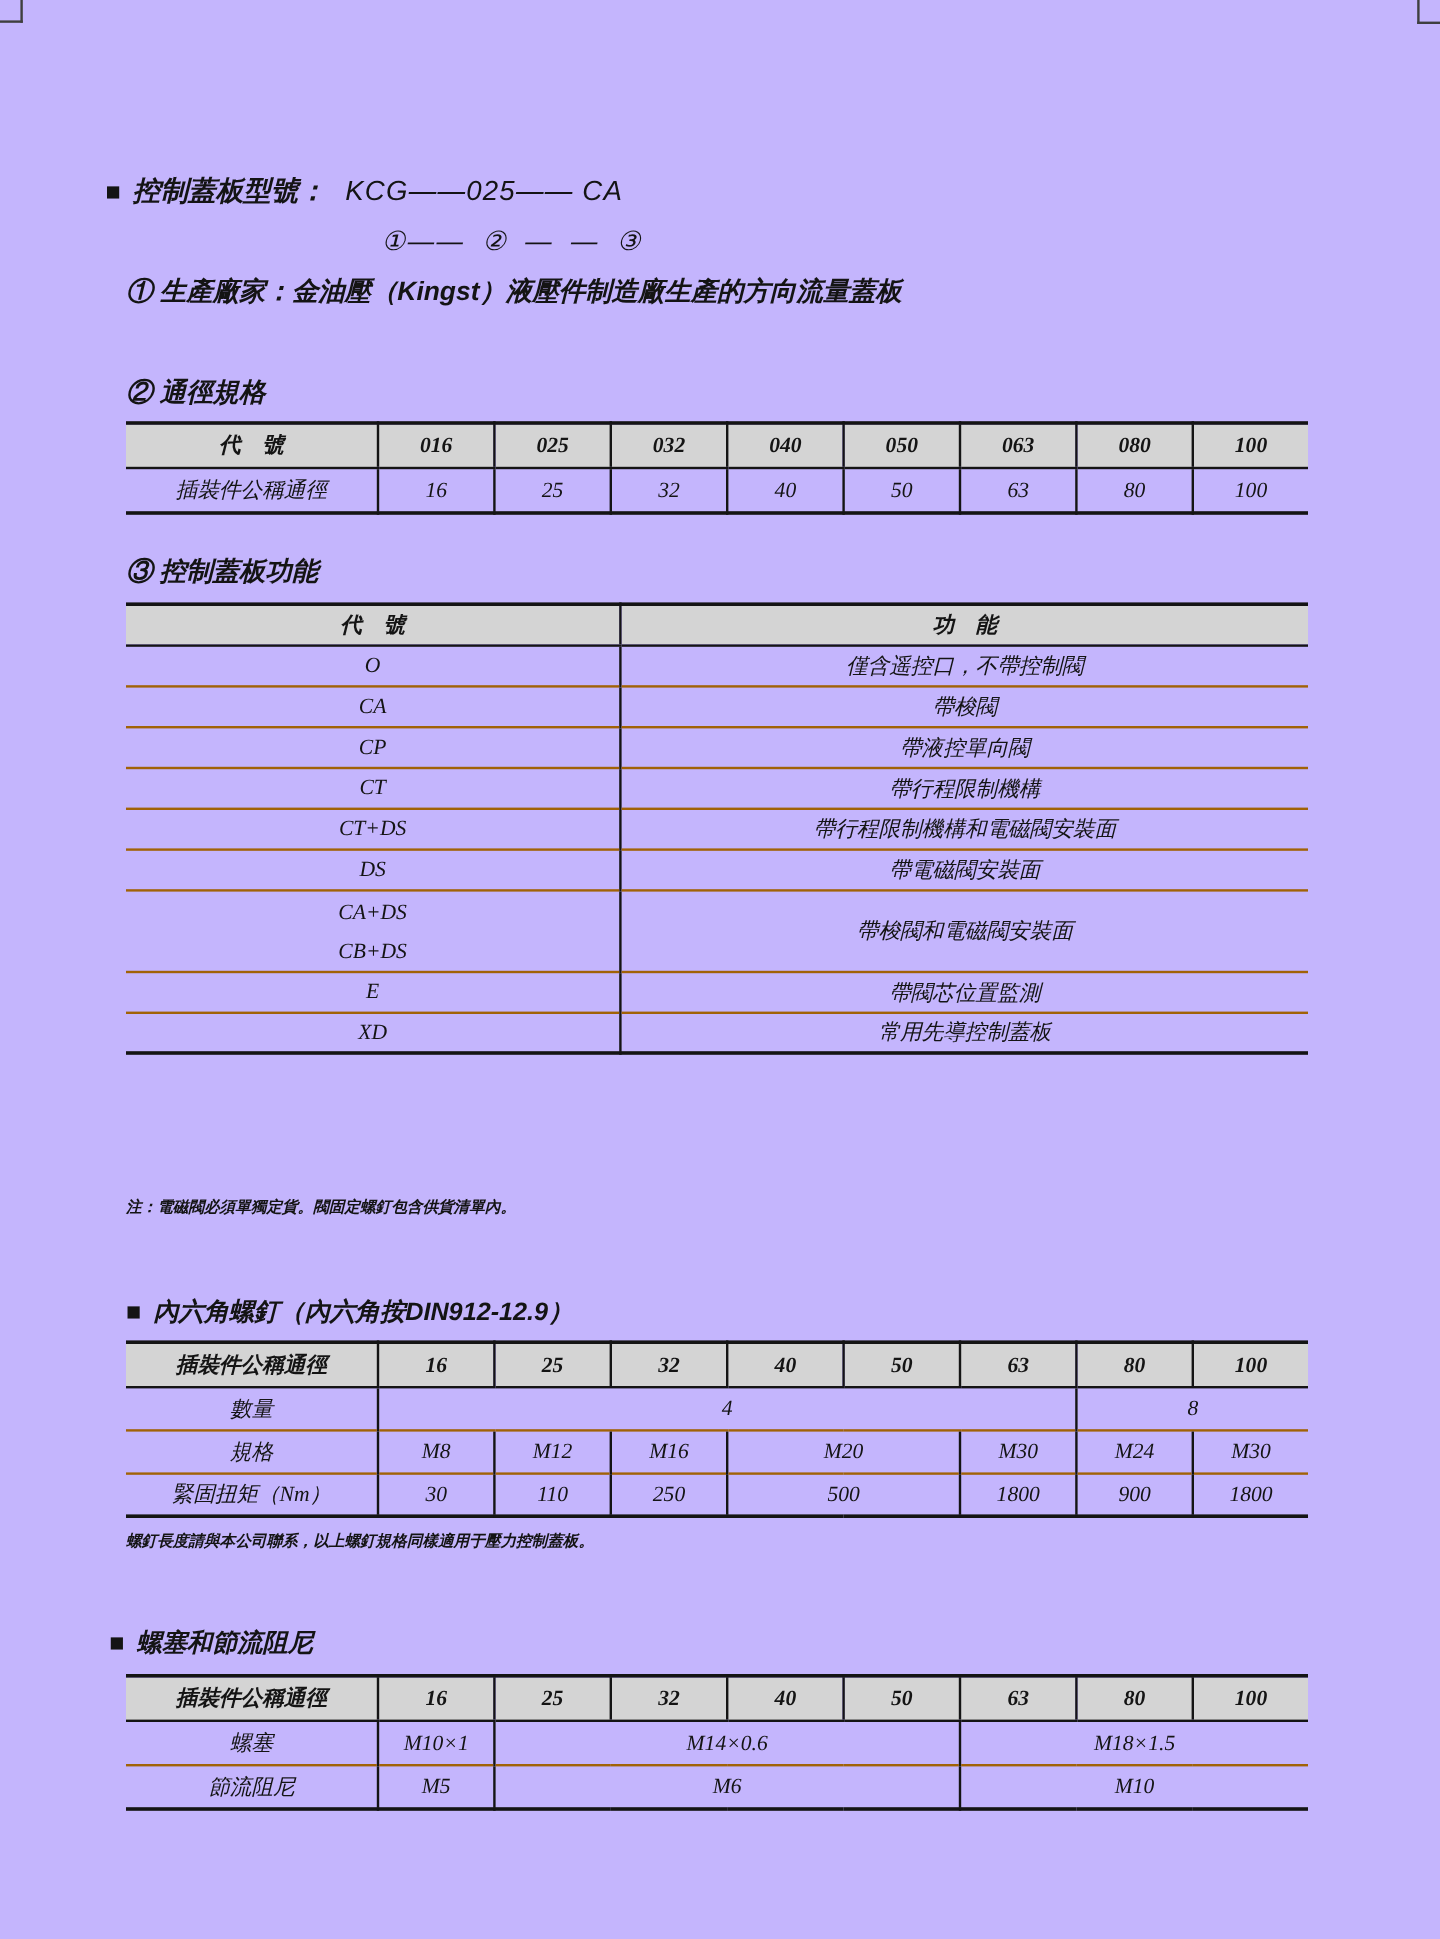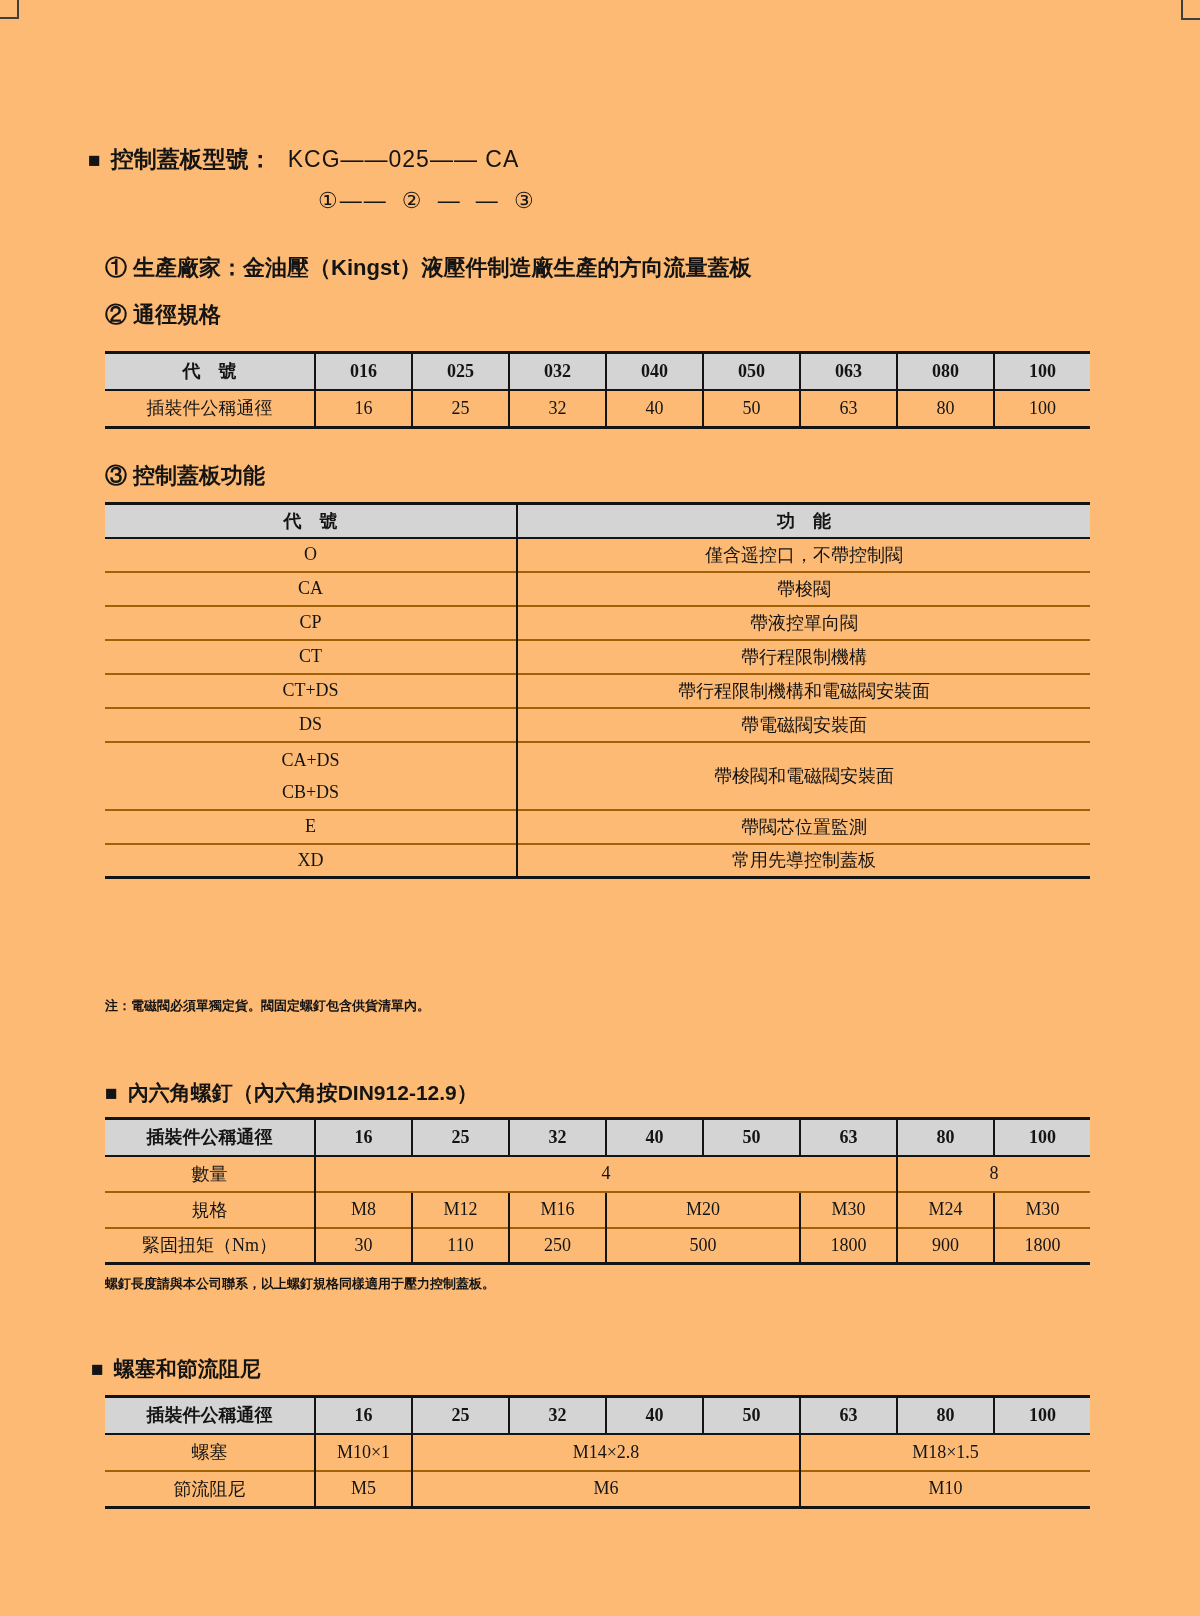--- a/index.html
+++ b/index.html
@@ -1,36 +1,36 @@
 <!DOCTYPE html>
 <html><head>
 <meta charset="utf-8">
 <style>
   html,body { margin:0; padding:0; background:#ffffff; }
   .page {
-    position:relative; width:1200px; height:1616px; background:#fdba74;
-    font-family:"Liberation Sans", sans-serif; color:#141414; overflow:hidden;
+    position:relative; width:1200px; height:1616px; background:#c4b5fd;
+    font-family:"Liberation Sans", sans-serif; color:#141414; overflow:hidden;font-style:italic;
   }
   .abs { position:absolute; }
 
   
   .crop-tl { left:0; top:0; width:17px; height:17px;
              border-right:2px solid #3f3f3f; border-bottom:2px solid #3f3f3f; }
   .crop-tr { left:1181px; top:0; width:18px; height:18px;
              border-left:2px solid #3f3f3f; border-bottom:2px solid #3f3f3f; }
 
   
   .title-row { left:88px; top:144px; font-size:23px; font-weight:700; white-space:nowrap; }
   .title-row .marker { font-size:21px; margin-right:10px; }
   .title-row .code { font-weight:400; margin-left:16px; letter-spacing:1px; }
   .title-sub { left:318px; top:188px; font-size:22px; font-weight:400; letter-spacing:2px; word-spacing:6px; }
 
   .h-line { font-size:22px; font-weight:700; white-space:nowrap; }
-  .maker-line { left:105px; top:253px; }
-  .bore-head { left:105px; top:300px; }
+  .maker-line { left:105px; top:228px; }
+  .bore-head { left:105px; top:312px; }
   .func-head { left:105px; top:461px;text-align:right; }
   .screw-head { left:105px; top:1079px; font-size:21px; }
   .plug-head { left:91px; top:1355px; font-size:21px; }
   .h-line .marker { margin-right:10px; }
 
   .note { font-size:13px; font-weight:700; white-space:nowrap; }
   .note1 { left:105px; top:997px; }
   .note2 { left:105px; top:1275px; }
 
   
@@ -265,21 +265,21 @@
             <th>50</th>
             <th>63</th>
             <th>80</th>
             <th>100</th>
           </tr>
         </thead>
         <tbody>
           <tr>
             <td>螺塞</td>
             <td>M10×1</td>
-            <td colspan="4">M14×2.8</td>
+            <td colspan="4">M14×0.6</td>
             <td colspan="3">M18×1.5</td>
           </tr>
           <tr>
             <td>節流阻尼</td>
             <td>M5</td>
             <td colspan="4">M6</td>
             <td colspan="3">M10</td>
           </tr>
         </tbody>
       </table>

